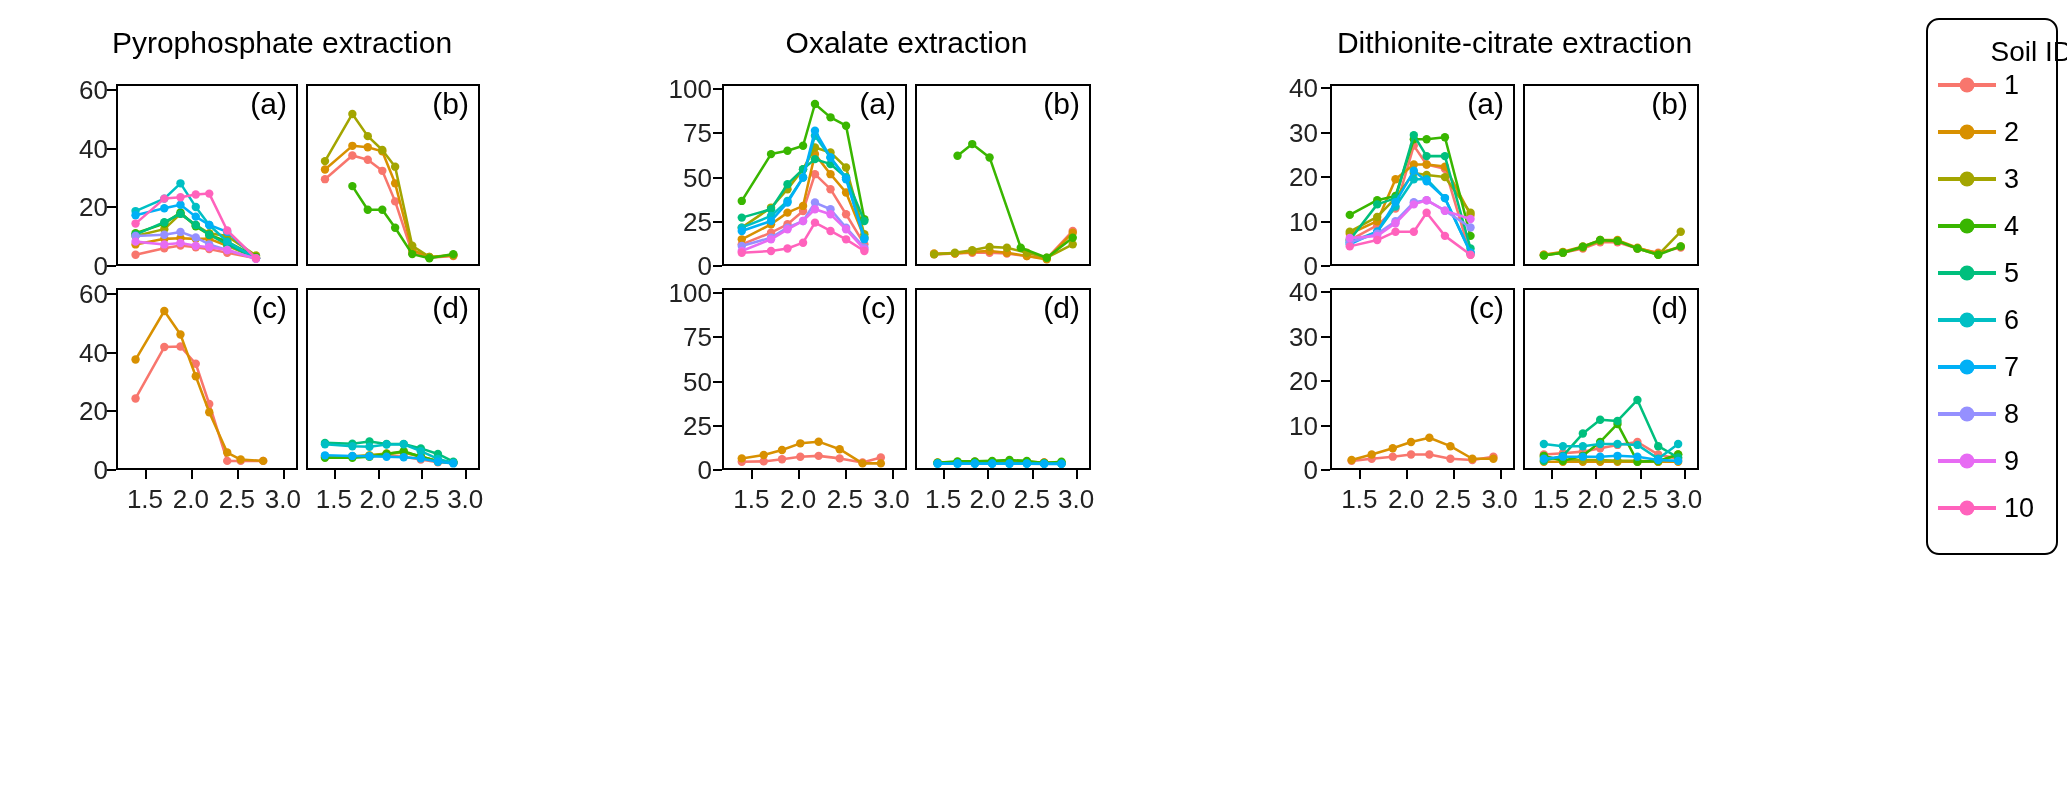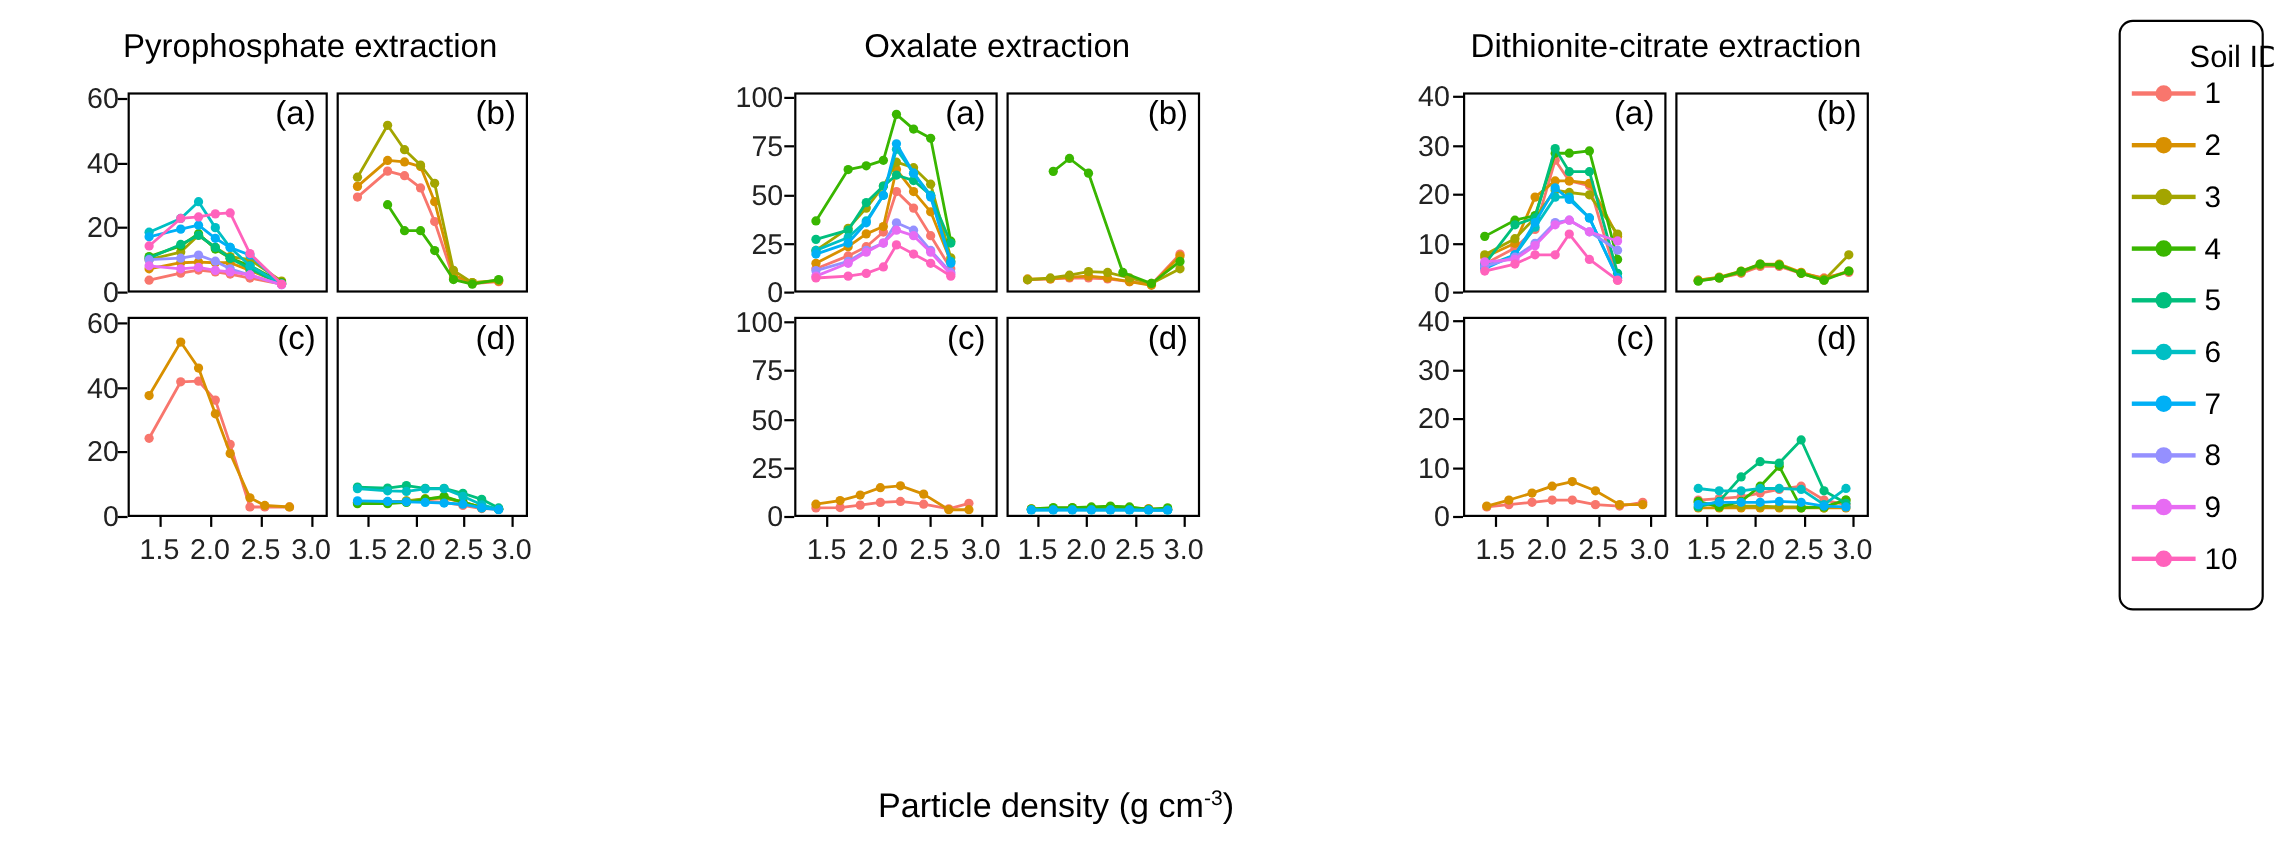--- a/index.html
+++ b/index.html
@@ -51,21 +51,20 @@
   .leg-key .lk-dot{position:absolute;left:50%;top:50%;width:15px;height:15px;
                    border-radius:50%;transform:translate(-50%,-50%);}
   .leg-lab{font-size:27px;margin-left:6px;color:#000;}
 </style>
 </head>
 <body>
 
 <div id="root">
 
   <div id="ylab">Al + 0.5Fe (mg g fraction)</div>
-  <div id="xlab">Particle density (g cm<sup>-3</sup>)</div>
 
   <div id="plot-area">
       <div class="group-title" style="left: 60px; width: 444px;">Pyrophosphate extraction</div>
       <div class="ytick" style="right: 1959px; top: 266px;">0</div>
       <div class="ytickmark" style="left: 107px; top: 266px;"></div>
       <div class="ytick" style="right: 1959px; top: 207.29px;">20</div>
       <div class="ytickmark" style="left: 107px; top: 207.29px;"></div>
       <div class="ytick" style="right: 1959px; top: 148.581px;">40</div>
       <div class="ytickmark" style="left: 107px; top: 148.581px;"></div>
       <div class="ytick" style="right: 1959px; top: 89.871px;">60</div>

